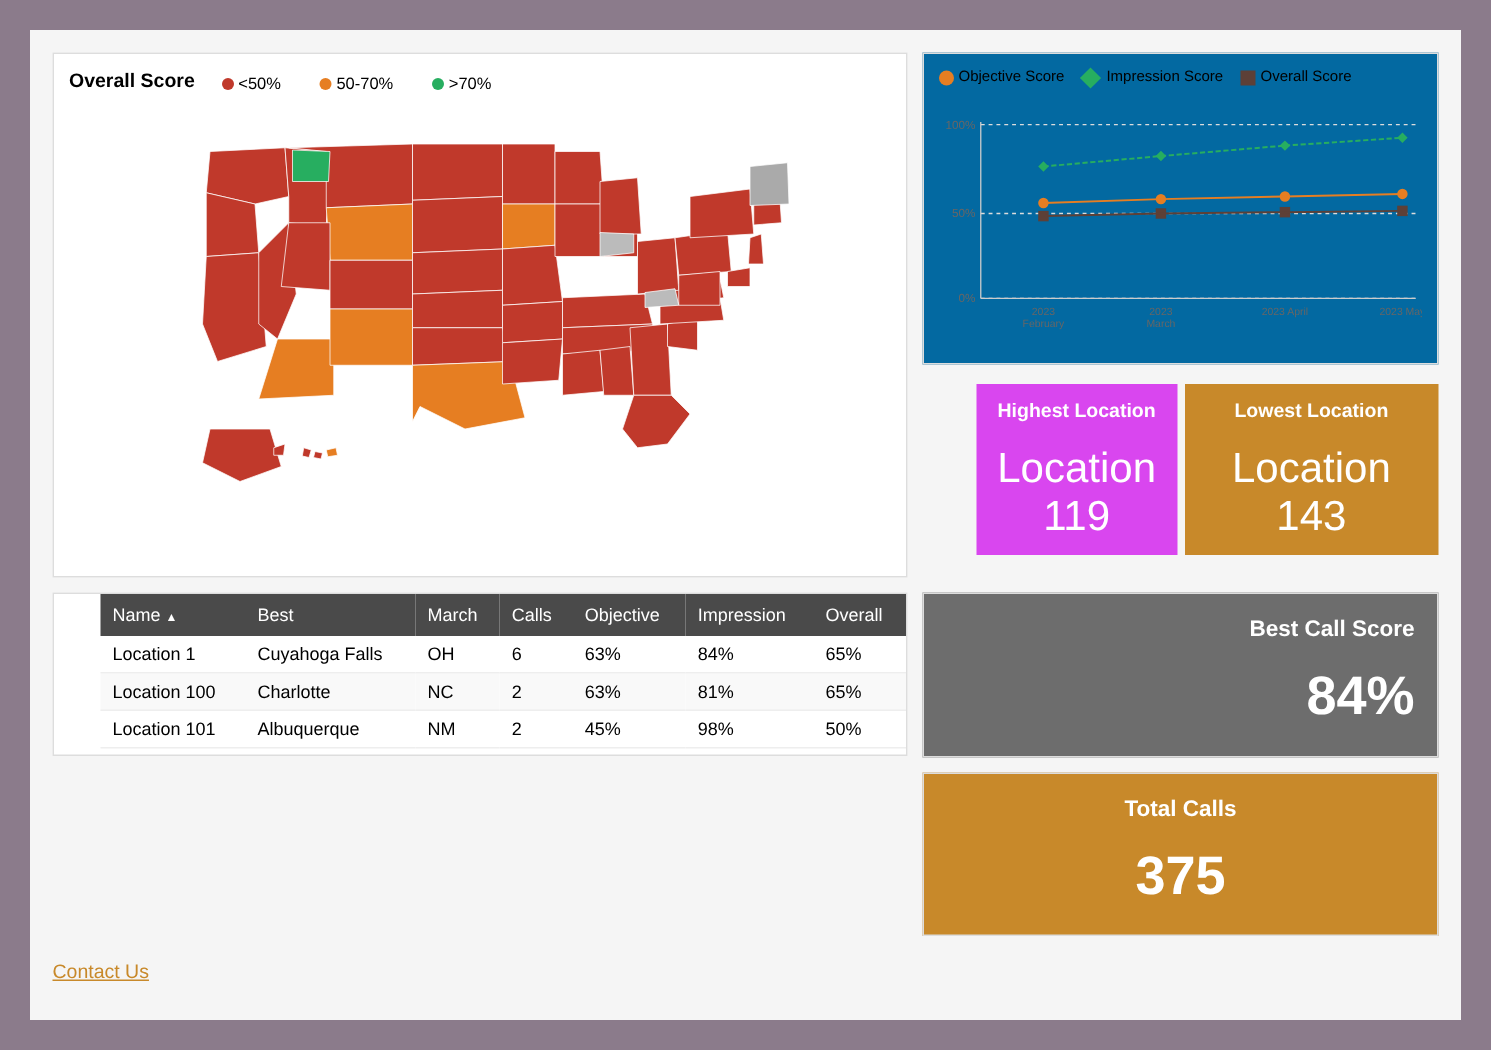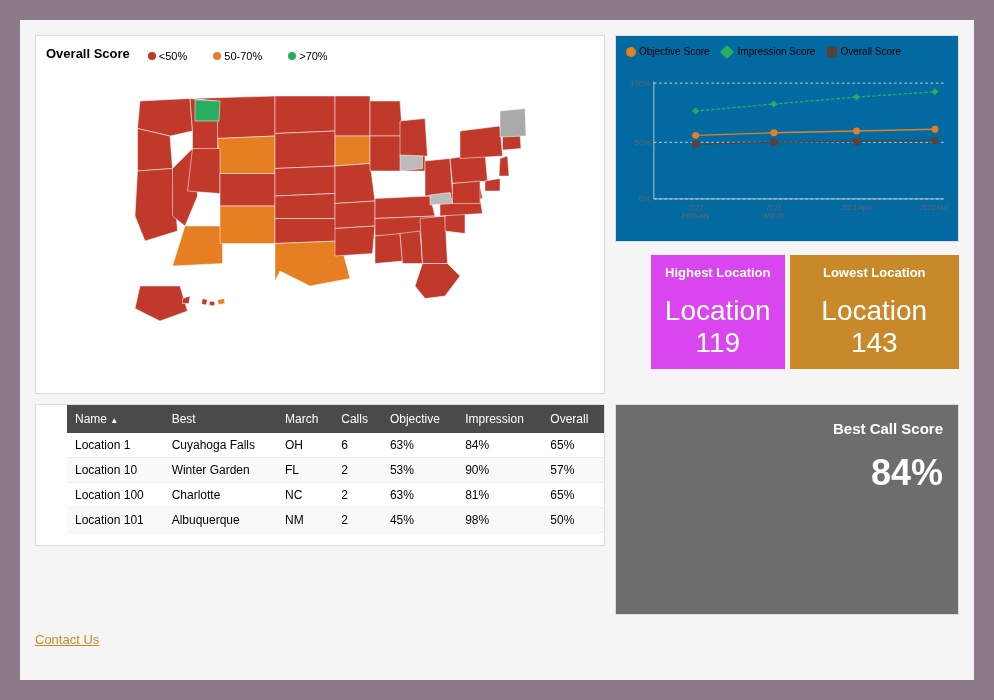--- a/index.html
+++ b/index.html
@@ -408,29 +408,20 @@
       <tr>
             <td>Location 1</td>
             <td>Cuyahoga Falls</td>
             <td>OH</td>
             <td>6</td>
             <td>63%</td>
             <td>84%</td>
             <td>65%</td>
           </tr>
           <tr>
-            <td>Location 10</td>
-            <td>Winter Garden</td>
-            <td>FL</td>
-            <td>2</td>
-            <td>53%</td>
-            <td>90%</td>
-            <td>57%</td>
-          </tr>
-          <tr>
             <td>Location 100</td>
             <td>Charlotte</td>
             <td>NC</td>
             <td>2</td>
             <td>63%</td>
             <td>81%</td>
             <td>65%</td>
           </tr>
           <tr>
             <td>Location 101</td>
@@ -444,18 +435,22 @@
         </tbody>
 
     </table>
   </div>
 
   <div class="stats-section">
     <div class="stat-card best-call">
       <div class="stat-card-title">Best Call Score</div>
       <div class="stat-card-value">84%</div>
     </div>
+    <div class="stat-card total-calls">
+      <div class="stat-card-title">Total Calls</div>
+      <div class="stat-card-value">375</div>
+    </div>
   </div>
 
   <div class="contact-section">
     <a class="contact-link" href="#">Contact Us</a>
   </div>
 </div>
 
 </body></html>

